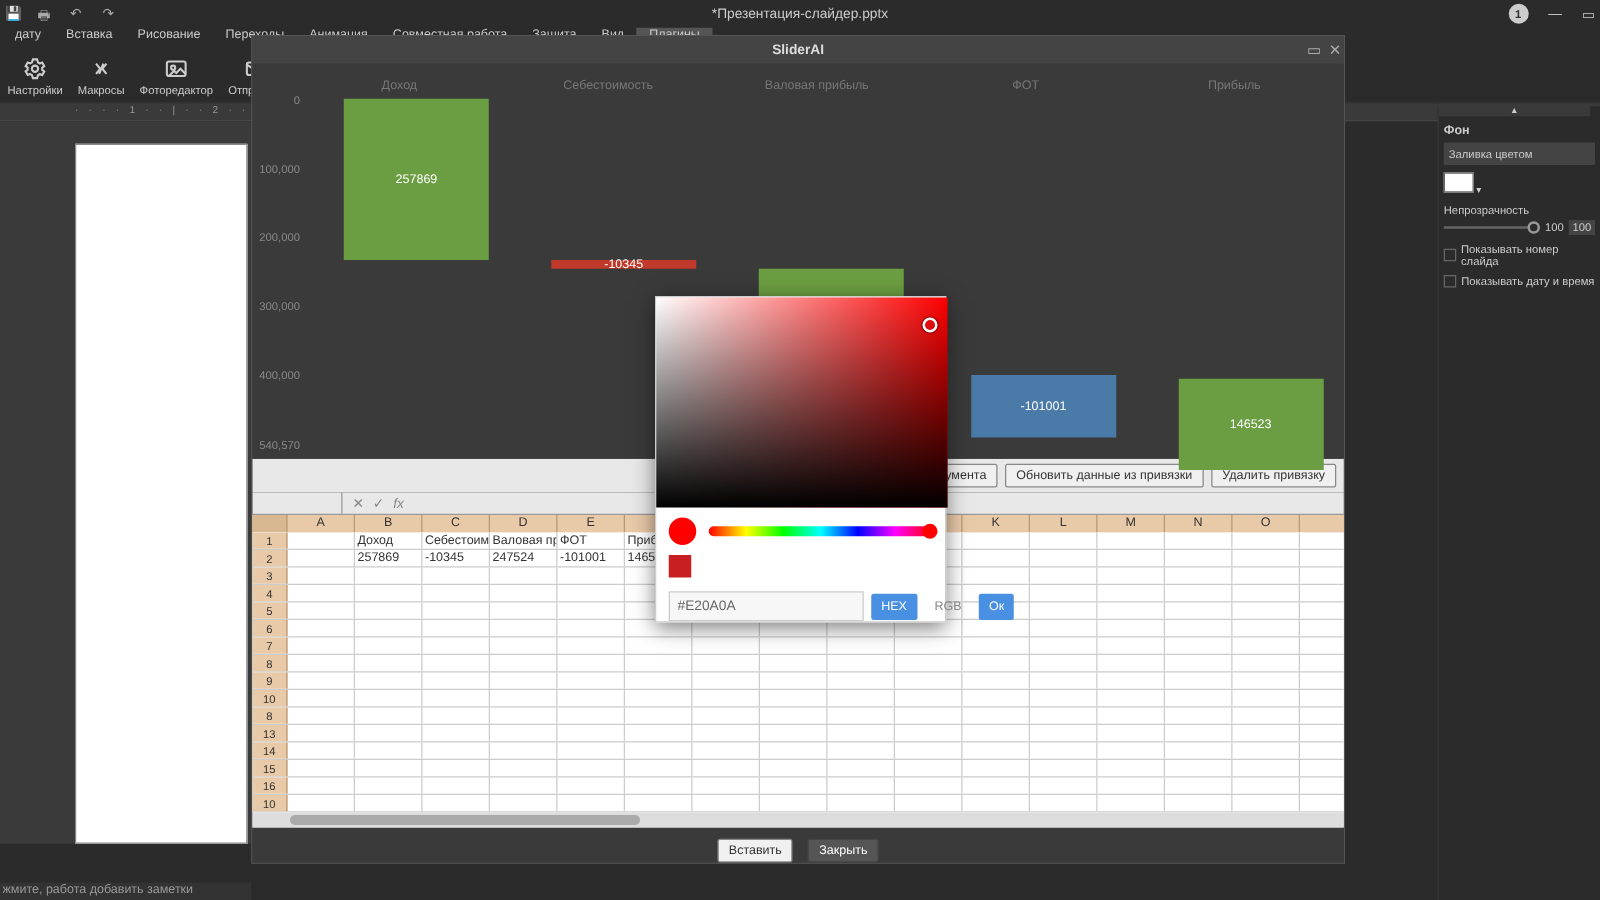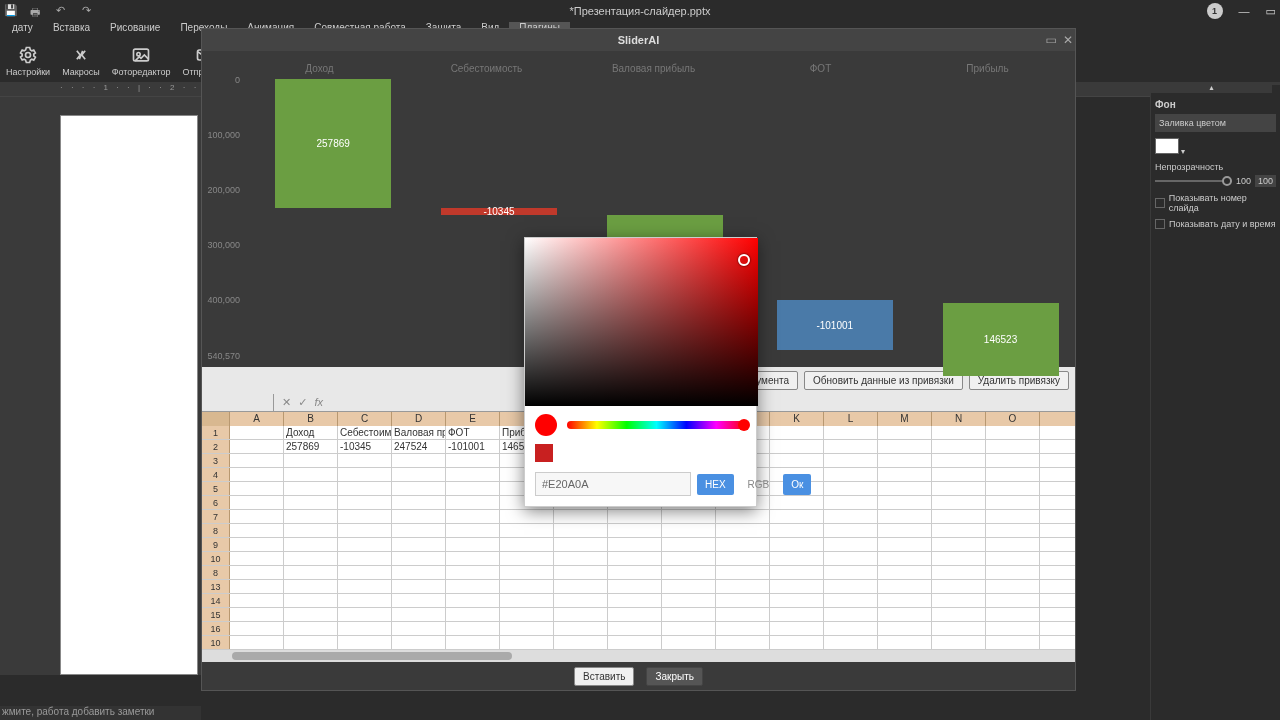--- a/index.html
+++ b/index.html
@@ -66,24 +66,24 @@
   .col-headers { display:flex; height:14px; background:#e8c9a8;}
   .col-headers .corner{ width:28px; background:#d8b890; border-right:1px solid #b89870;}
   .col-headers .ch{ border-right:1px solid #b89870; text-align:center; font-size:10px; color:#333; line-height:14px;}
   .sheet-body{ flex:1; overflow:hidden; position:relative; background:#fff;}
   .sheet-body .row{ display:flex; height:14px; border-bottom:1px solid #ccc;}
   .sheet-body .row .rh{ width:28px; background:#e8c9a8; text-align:center; font-size:9px; color:#333; border-right:1px solid #b89870; line-height:14px;}
   .sheet-body .cell{ border-right:1px solid #ccc; font-size:10px; padding-left:2px; color:#333; white-space:nowrap; overflow:hidden; line-height:14px;}
   .sheet-scroll-h { height:12px; background:#ddd; position:relative;}
   .sheet-scroll-h .thumb{ position:absolute; left:30px; width:280px; height:8px; top:2px; background:#aaa; border-radius:4px;}
 
-  .footer { height:28px; background:#3a3a3a; display:flex; align-items:center; justify-content:center; gap:12px;}
+  .footer { height:28px; background:#3a3a3a; display:flex; align-items:flex-end; justify-content:center; gap:12px;}
 
   
-  .picker { position:absolute; left:524px; top:237px; width:233px; background:#fff; border:1px solid #ccc; box-shadow:0 4px 16px rgba(0,0,0,0.5); z-index:20; padding-bottom:10px;}
+  .picker { position:absolute; left:524px; top:237px; width:233px; background:#fff; border:1px solid #ccc; box-shadow:0 4px 16px rgba(0,0,0,0.5); z-index:20; }
   .picker .sv { width: 233px; height: 168px; position:relative; background: linear-gradient(to bottom, transparent, #000), linear-gradient(to right, #fff, #ff0000);}
   .picker .sv .cursor{ position:absolute; width:12px; height:12px; border:2px solid #fff; border-radius:50%; right:8px; top:16px; box-shadow:0 0 2px #000;}
   .picker .hue-row{ display:flex; align-items:center; padding:8px 10px; gap:10px;}
   .picker .hue-row .preview{ width:22px; height:22px; border-radius:50%; background:#ff0000;}
   .picker .hue-row .hue{ flex:1; height:8px; border-radius:4px; background: linear-gradient(to right, #f00,#ff0,#0f0,#0ff,#00f,#f0f,#f00); position:relative;}
   .picker .hue-row .hue .knob{ position:absolute; right:-4px; top:-2px; width:12px; height:12px; border-radius:50%; background:#f00;}
   .picker .swatch-row{ padding:0 10px;}
   .picker .swatch-row .sw{ width:18px; height:18px; background:#c82020; display:inline-block;}
   .picker .input-row{ display:flex; align-items:center; padding:8px 10px 0; gap:6px;}
   .picker .input-row input{ flex:1; height:24px; border:1px solid #ccc; background:#f7f7f7; padding:0 6px; font-size:11px; color:#666;}

